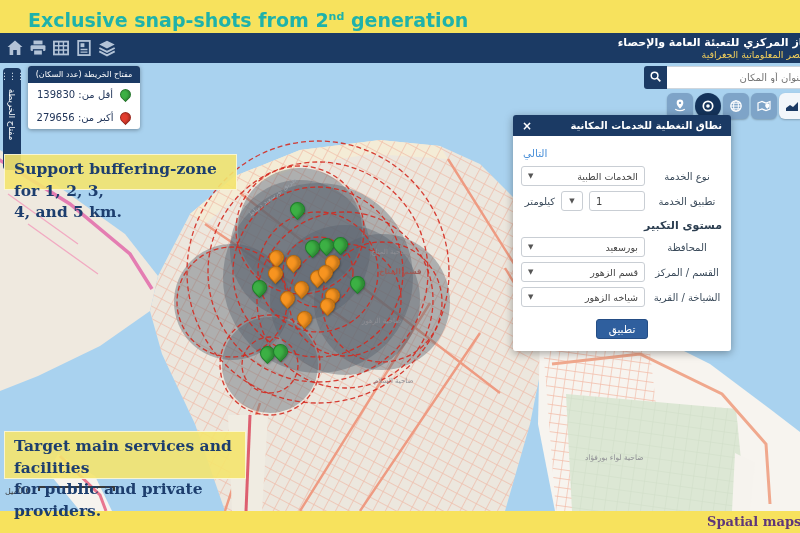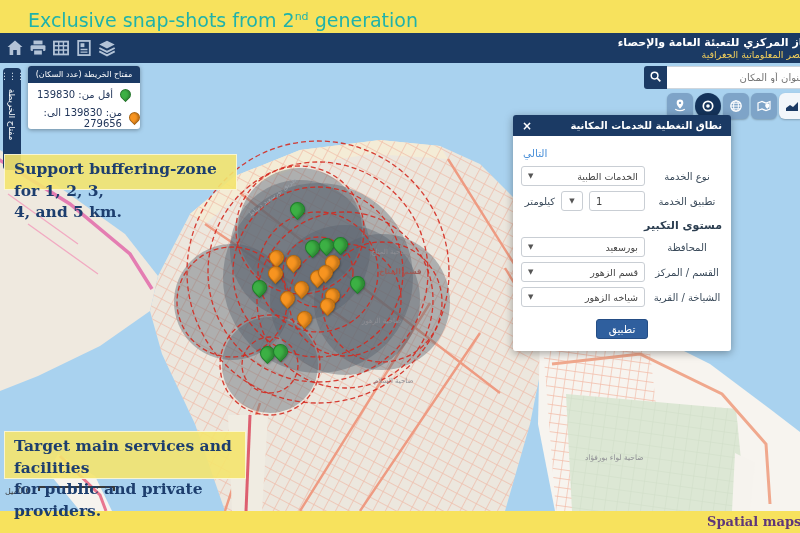--- a/index.html
+++ b/index.html
@@ -2,21 +2,21 @@
 <html><head>
 <meta charset="utf-8">
 <style>
   html,body{margin:0;padding:0;background:#555;}
   *{box-sizing:border-box;font-family:"DejaVu Sans",sans-serif;}
   .stage{position:relative;width:800px;height:533px;overflow:hidden;background:#a9d2ef;}
 
   
   .banner{position:absolute;left:0;top:0;width:800px;height:33px;background:#f7e25d;}
   .banner-title{position:absolute;left:28px;top:0;line-height:33px;font-family:"DejaVu Serif",serif;
-    font-weight:normal;font-size:19px;color:#1fb2aa;}
+    font-weight:bold;font-size:19px;color:#1fb2aa;}
   .banner-title sup{font-size:11px;}
 
   
   .navbar{position:absolute;left:0;top:33px;width:800px;height:30px;background:#1b3a64;}
   .tbicons{position:absolute;left:6px;top:6px;display:flex;gap:5px;}
   .tbi{width:18px;height:18px;opacity:.9;cursor:pointer;}
   .tbi svg{width:18px;height:18px;display:block;}
   .agency{position:absolute;right:-26px;top:3px;text-align:right;direction:rtl;white-space:nowrap;}
   .agency .l1{font-size:11px;font-weight:bold;color:#ffffff;line-height:13px;}
   .agency .l2{font-size:9.5px;color:#f2cf5b;line-height:12px;}
@@ -256,22 +256,22 @@
   </div>
 
   <div class="legend">
     <div class="legend-head">مفتاح الخريطة (عدد السكان)</div>
     <div id="legendrows">
         <div class="lrow">
           <span class="lpin" style="background: rgb(60, 176, 68);"></span>
           <span class="ltext">أقل من: 139830</span>
         </div>
         <div class="lrow">
-          <span class="lpin" style="background: rgb(247, 148, 32);"></span>
-          <span class="ltext">من: 139830 الى: 279656</span>
+          <span class="lpin" style="background: rgb(226, 61, 46);"></span>
+          <span class="ltext">أكبر من: 279656</span>
         </div>
       </div>
   </div>
 
   <div class="searchrow">
     <div class="searchbtn">
         <span id="searchicon"><svg viewBox="0 0 14 14">
             <circle cx="6" cy="6" r="3.6" fill="none" stroke="#fff" stroke-width="1.6"></circle>
             <path d="M8.8 8.8 12.2 12.2" stroke="#fff" stroke-width="1.8"></path>
           </svg></span>

